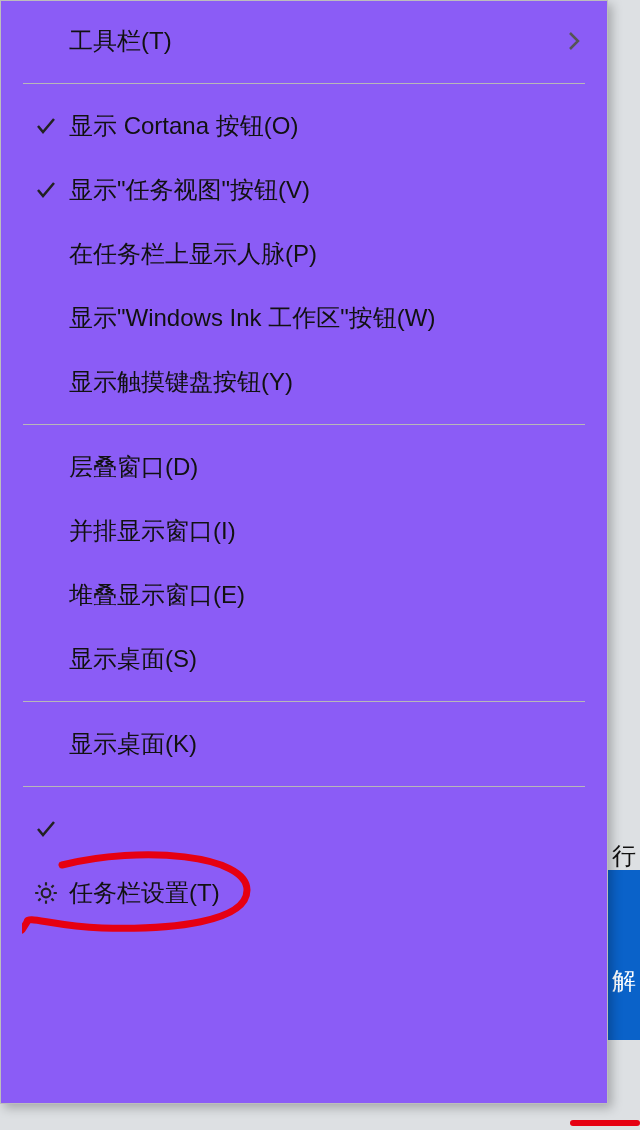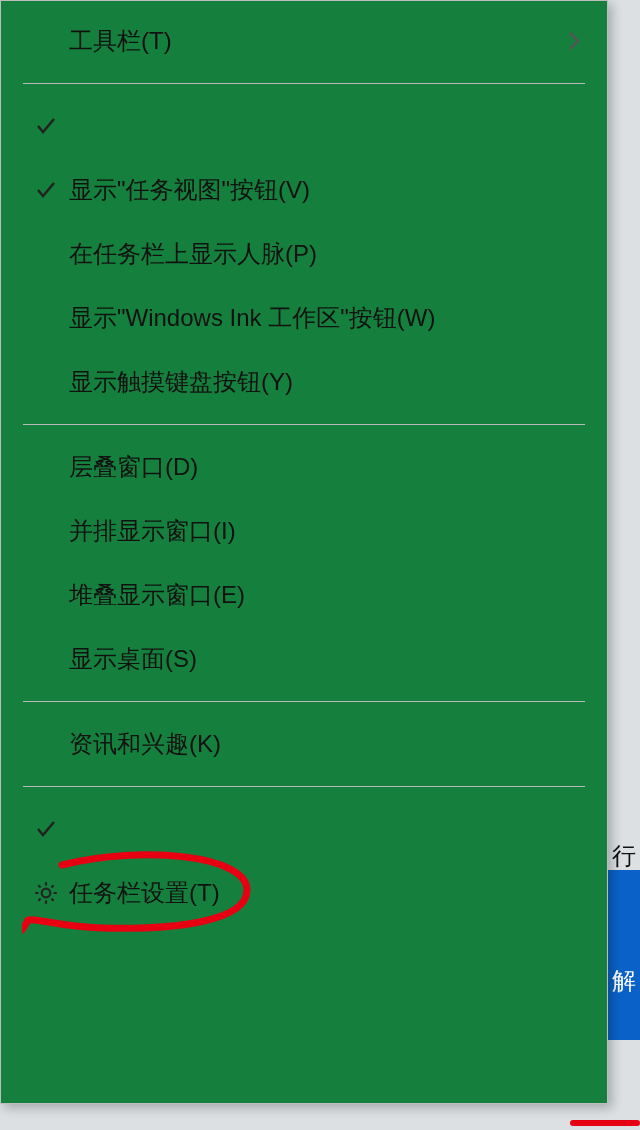--- a/index.html
+++ b/index.html
@@ -12,21 +12,21 @@
     font-family: "Microsoft YaHei", "Segoe UI", sans-serif;
     position: relative;
     overflow: hidden;
   }
   .context-menu {
     position: absolute;
     left: 0;
     top: 0;
     width: 608px;
     height: 1104px;
-    background: #15803d;
+    background: #8b5cf6;
     border: 1px solid #bdbdbd;
     box-shadow: 4px 4px 10px rgba(0,0,0,0.25);
     padding: 8px 0;
   }
   .menu-item {
     display: flex;
     align-items: center;
     height: 64px;
     padding: 0 18px 0 22px;
     color: #111;
@@ -121,20 +121,21 @@
         </svg>
       </span>
     </div>
     <div class="sep"></div>
     <div class="menu-item">
       <span class="icon-col">
         <svg width="24" height="24" viewBox="0 0 24 24">
           <path d="M4 12 L9 18 L20 5" fill="none" stroke="#222" stroke-width="2.5"></path>
         </svg>
       </span>
+      <span class="label">显示 Cortana 按钮(O)</span>
       <span class="arrow-col"></span>
     </div>
     <div class="menu-item">
       <span class="icon-col">
         <svg width="24" height="24" viewBox="0 0 24 24">
           <path d="M4 12 L9 18 L20 5" fill="none" stroke="#222" stroke-width="2.5"></path>
         </svg>
       </span>
       <span class="label">显示"任务视图"按钮(V)</span>
       <span class="arrow-col"></span>
@@ -171,21 +172,21 @@
       <span class="arrow-col"></span>
     </div>
     <div class="menu-item">
       <span class="icon-col"></span>
       <span class="label">显示桌面(S)</span>
       <span class="arrow-col"></span>
     </div>
     <div class="sep"></div>
     <div class="menu-item">
       <span class="icon-col"></span>
-      <span class="label">资讯和兴趣(K)</span>
+      <span class="label">显示桌面(K)</span>
       <span class="arrow-col"></span>
     </div>
     <div class="sep"></div>
     <div class="menu-item">
       <span class="icon-col">
         <svg width="24" height="24" viewBox="0 0 24 24">
           <path d="M4 12 L9 18 L20 5" fill="none" stroke="#222" stroke-width="2.5"></path>
         </svg>
       </span>
       <span class="arrow-col"></span>

